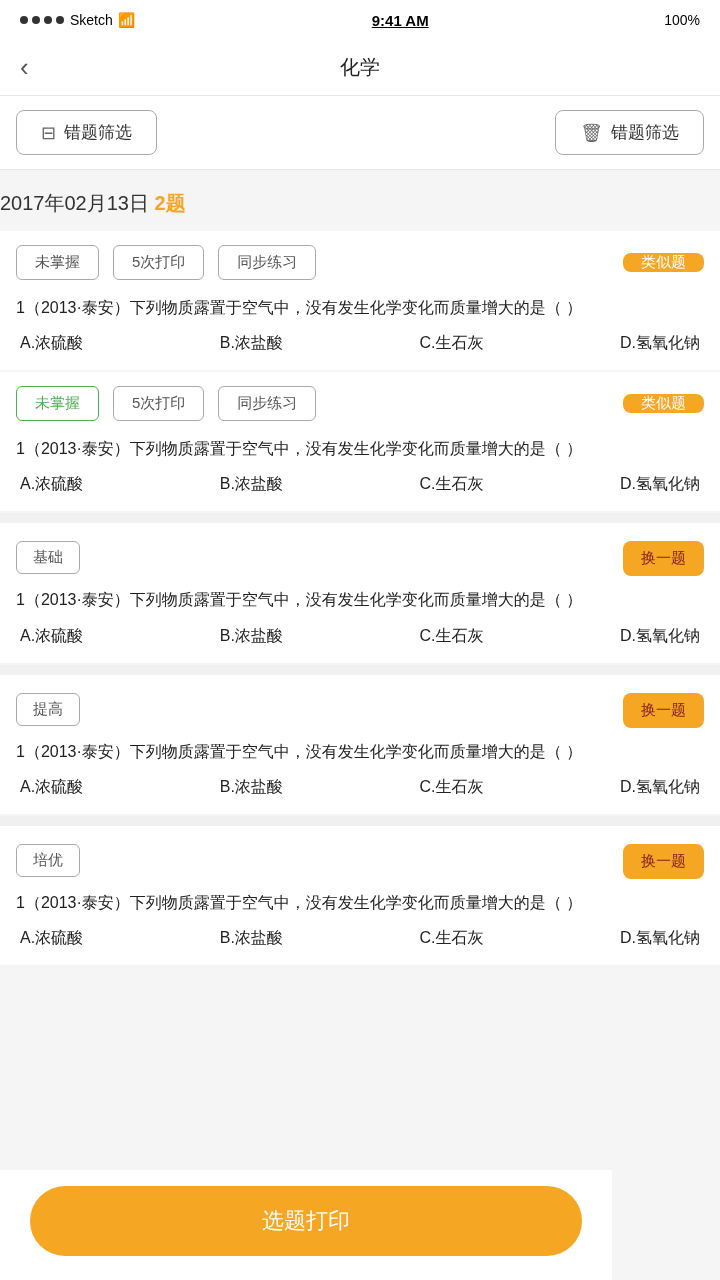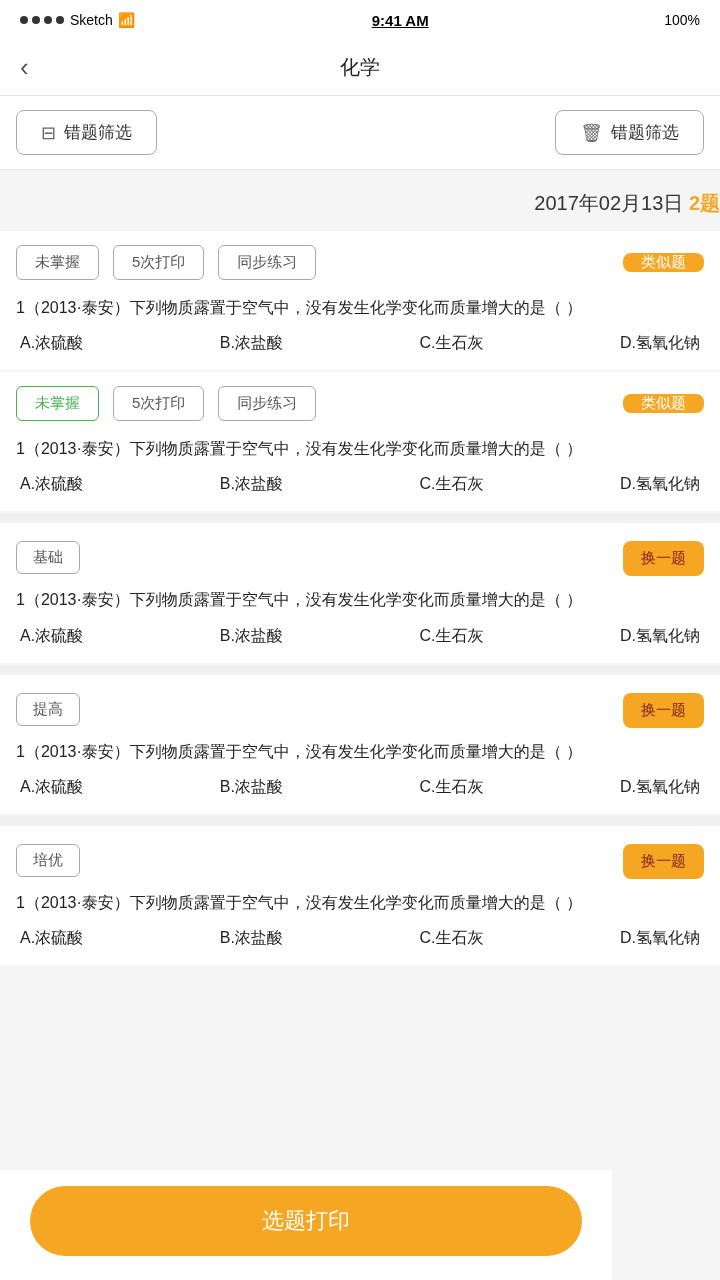--- a/index.html
+++ b/index.html
@@ -67,22 +67,22 @@
       padding: 10px 24px;
       background: #fff;
       font-size: 17px;
       color: #333;
       cursor: pointer;
     }
     .toolbar-btn .icon { font-size: 18px; color: #666; }
 
     
     .date-header {
-      text-align: right;
-      padding: 20px 0 14px 8px;
+      text-align: left;
+      padding: 20px 0 14px 0;
       font-size: 20px;
       color: #333;
       background: #f5f5f5;
     }
     .date-header .count {
       color: #f5a623;
       font-weight: 600;
     }
 
     

